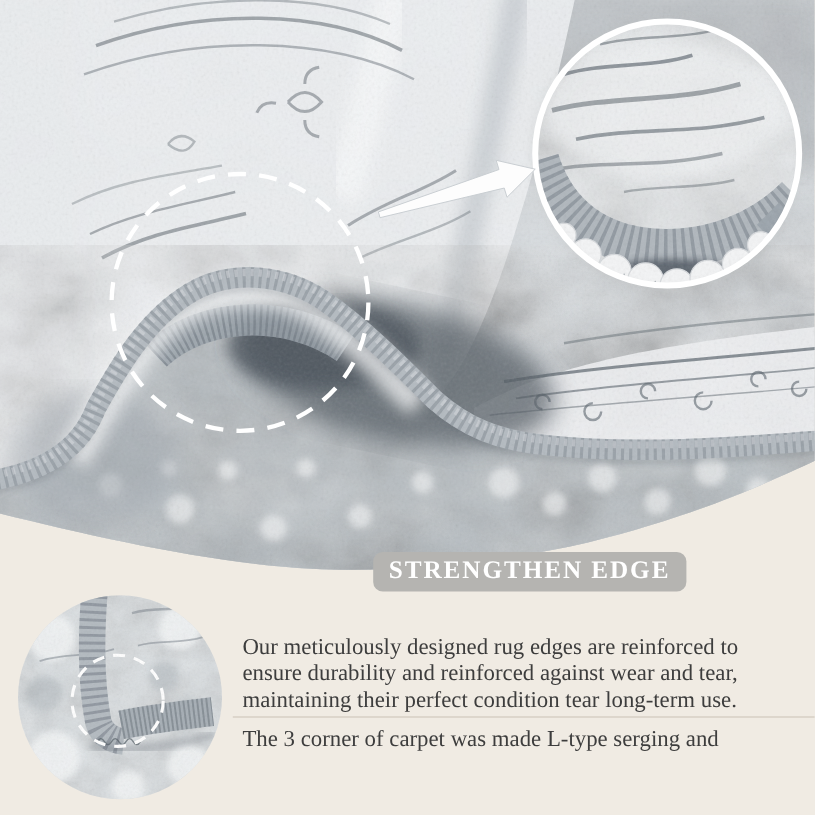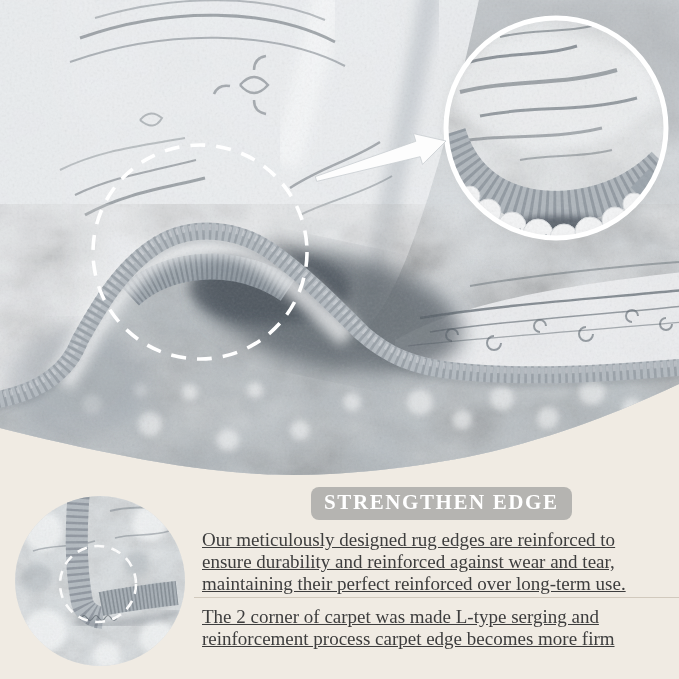--- a/index.html
+++ b/index.html
@@ -5,28 +5,28 @@
   html,body{margin:0;padding:0;}
   body{
     width:679px;height:679px;position:relative;overflow:hidden;
     background:#f0ebe3;
     font-family:"Liberation Serif", serif;
   }
   .photo-wrap{position:absolute;left:0;top:0;width:679px;height:492px;}
   .photo-wrap svg{display:block;}
   .corner-wrap{position:absolute;left:15px;top:496px;width:170px;height:170px;}
   .badge{
-    position:absolute;left:311px;top:487px;
+    position:absolute;left:311px;top:460px;
     background:#b5b4b1;color:#ffffff;
     font-weight:bold;font-size:21px;letter-spacing:1.6px;
     padding:3px 13px 5px 13px;border-radius:8px;
     white-space:nowrap;
   }
   .para{position:absolute;left:202px;color:#3d3d3d;font-size:19px;line-height:22px;}
-  .para div{white-space:nowrap;text-decoration:underline;}
+  .para div{white-space:nowrap;}
   .para-1{top:529px;}
   .para-2{top:606px;}
   .divider{
     position:absolute;left:194px;top:597px;width:485px;height:1px;
     background:rgba(140,124,104,0.30);
   }
 </style>
 </head>
 <body>
 
@@ -246,21 +246,20 @@
 </svg>
 </div>
 
 <div class="badge">
   <span>STRENGTHEN EDGE</span>
 </div>
 
 <div class="para para-1">
   <div>Our meticulously designed rug edges are reinforced to</div>
   <div>ensure durability and reinforced against wear and tear,</div>
-  <div>maintaining their perfect reinforced over long-term use.</div>
+  <div>maintaining their perfect condition tear long-term use.</div>
 </div>
 
 <div class="divider"></div>
 
 <div class="para para-2">
-  <div>The 2 corner of carpet was made L-type serging and</div>
-  <div>reinforcement process carpet edge becomes more firm</div>
+  <div>The 3 corner of carpet was made L-type serging and</div>
 </div>
 
 </body></html>

